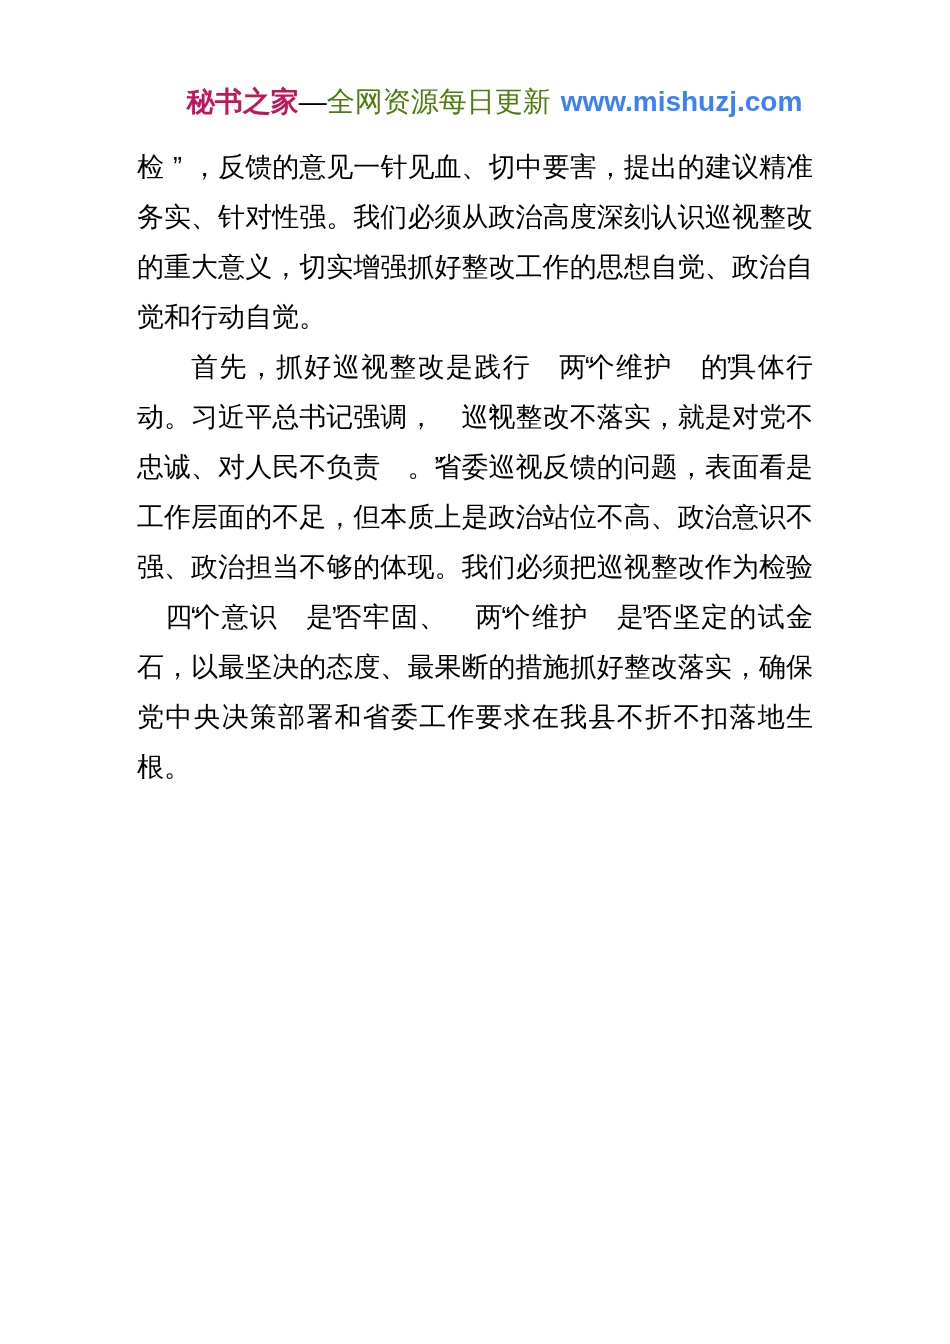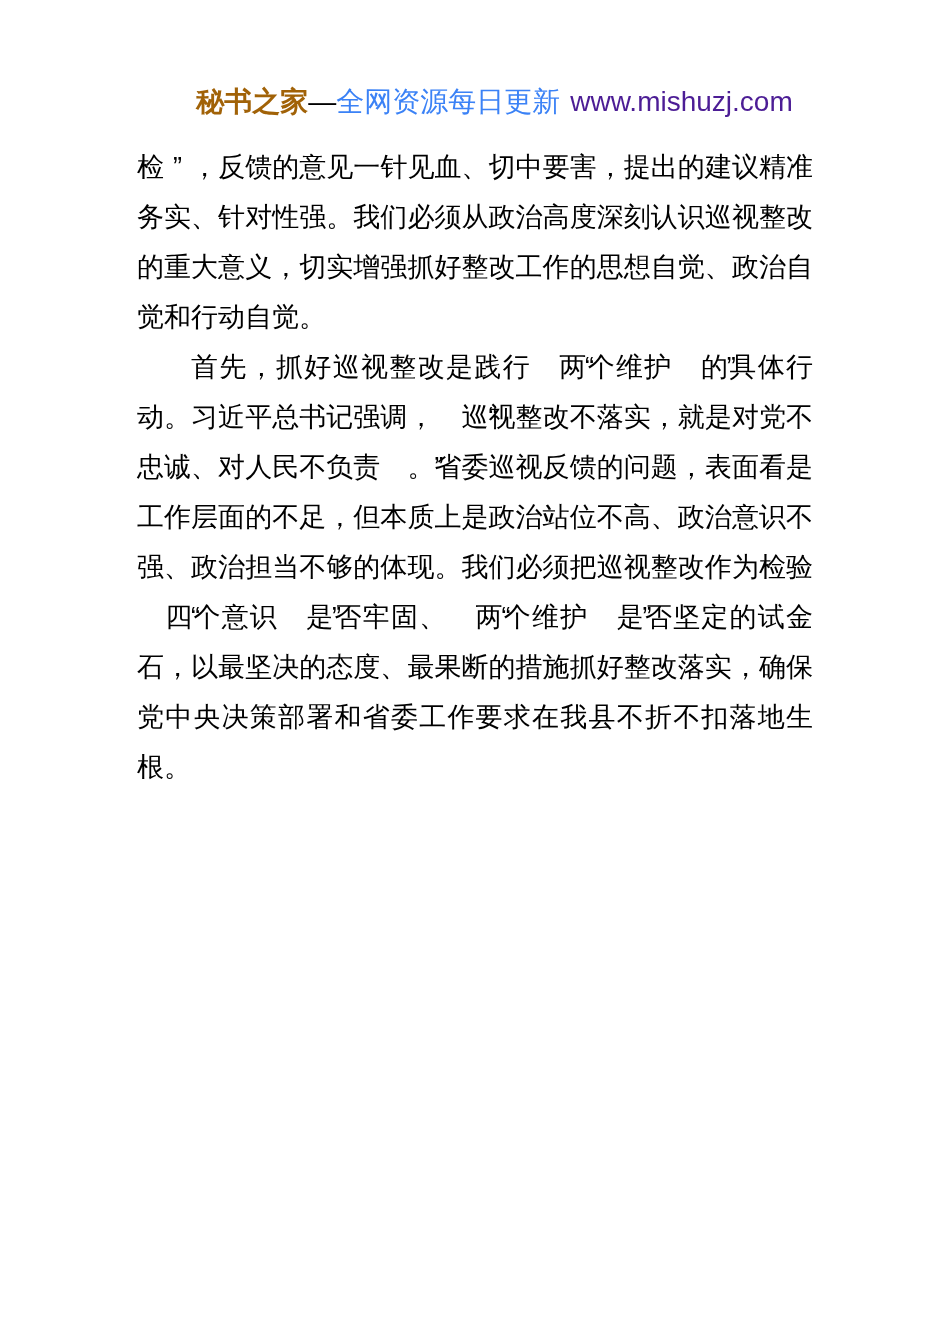--- a/index.html
+++ b/index.html
@@ -12,24 +12,24 @@
   }
   .page { width: 950px; height: 1344px; background: #ffffff; }
   .header {
     margin: 0 auto;
     padding-top: 84px;
     text-align: center;
     font-size: 28px;
     line-height: 36px;
     white-space: nowrap;
   }
-  .brand { color: #a16207; font-weight: bold; margin-left: 39px; }
+  .brand { color: #be185d; font-weight: bold; margin-left: 39px; }
   .sep { color: #000000; }
-  .tagline { color: #3b82f6; font-family: Liberation Serif, serif; }
-  .url { color: #4c1d95; margin-left: 10px; }
+  .tagline { color: #4d7c0f; font-family: Liberation Serif, serif; }
+  .url { color: #3b82f6; margin-left: 10px; font-weight: bold; }
   .content {
     margin: 22px auto 0;
     width: 676px;
     font-size: 27px;
     line-height: 50px;
     color: #000000;
     text-align: justify;
     text-justify: inter-ideograph;
   }
   .para { margin: 0; padding: 0; text-indent: 2em; }

